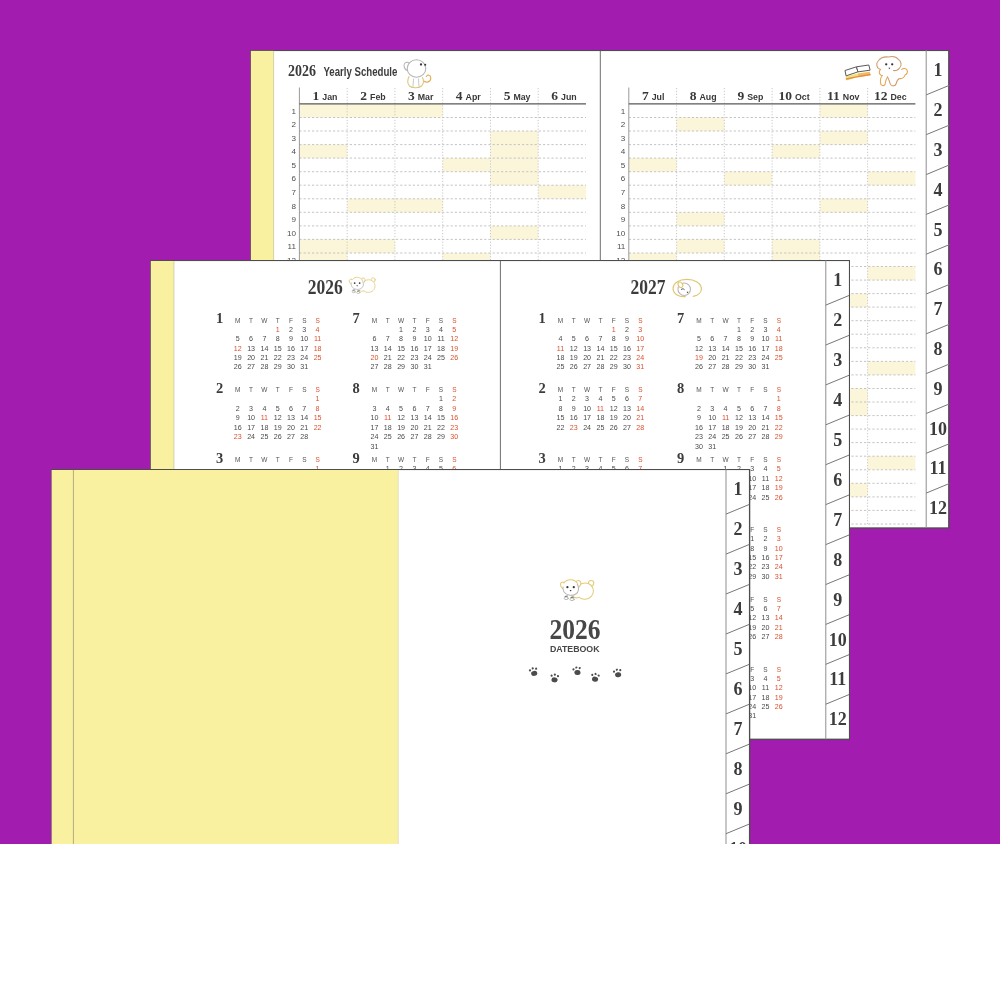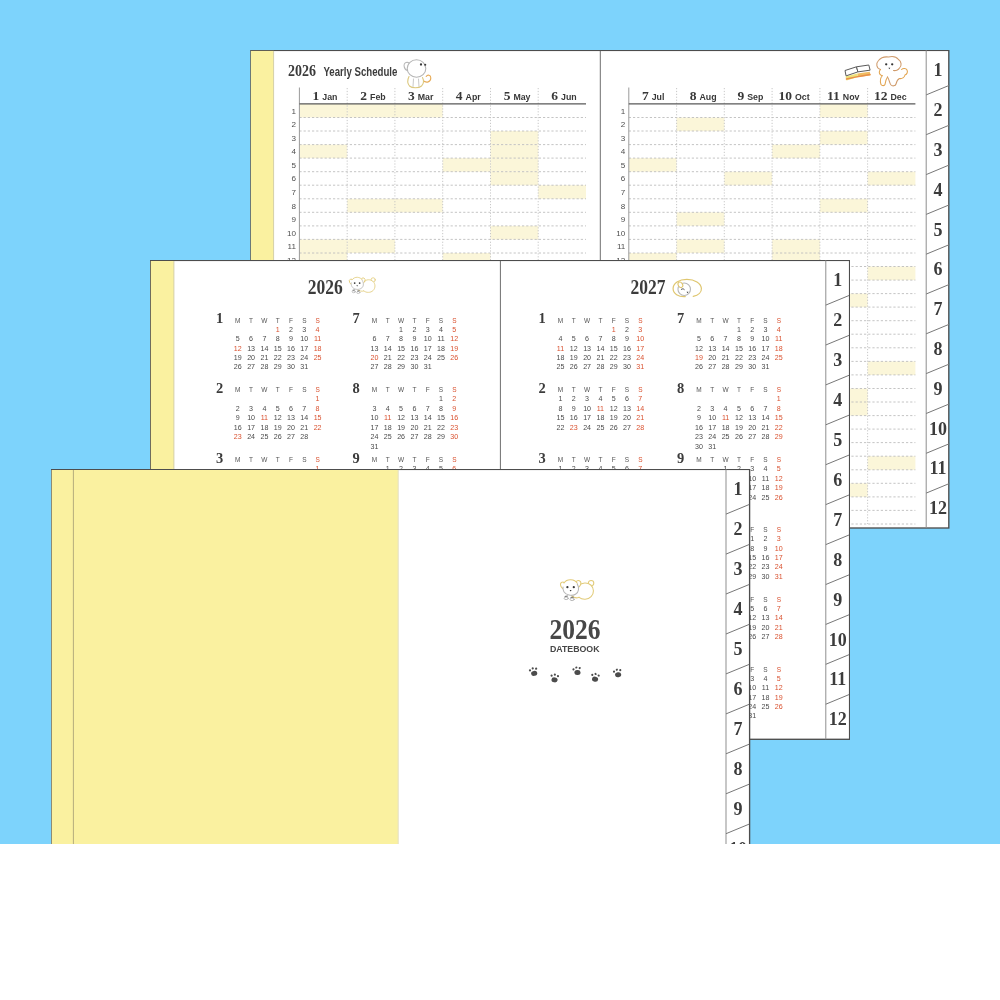--- a/index.html
+++ b/index.html
@@ -1,15 +1,15 @@
 <!DOCTYPE html>
 <html><head><meta charset="utf-8">
 <style>
 html,body{margin:0;padding:0;background:#fff;}
-#stage{position:relative;width:1000px;height:844px;background:#7dd3fc;overflow:hidden;text-align:center;}
+#stage{position:relative;width:1000px;height:844px;background:#a21caf;overflow:hidden;text-align:center;}
 text{dominant-baseline:alphabetic;}
 </style></head>
 <body>
 <div id="stage">
 <svg id="s1" style="position:absolute;left:250px;top:50px" width="700" height="479" viewBox="250 50 700 479">
 <rect x="250.9" y="50.4" width="697.9" height="477.6" fill="#ffffff" stroke="#4d4d4d" stroke-width="1.35"></rect>
 <rect x="250.9" y="50.9" width="22.6" height="476.6" fill="#faf1a0"></rect>
 <line x1="273.6" y1="50.9" x2="273.6" y2="527.4" stroke="#c9c49a" stroke-width="0.8"></line>
 <line x1="600.3" y1="50.9" x2="600.3" y2="527.5" stroke="#6e6e6e" stroke-width="1"></line>
 <text x="288.0" y="76.0" font-family="&quot;Liberation Serif&quot;,serif" font-size="17" fill="#3c3c3c" font-weight="bold" text-anchor="start" textLength="28" lengthAdjust="spacingAndGlyphs">2026</text>

